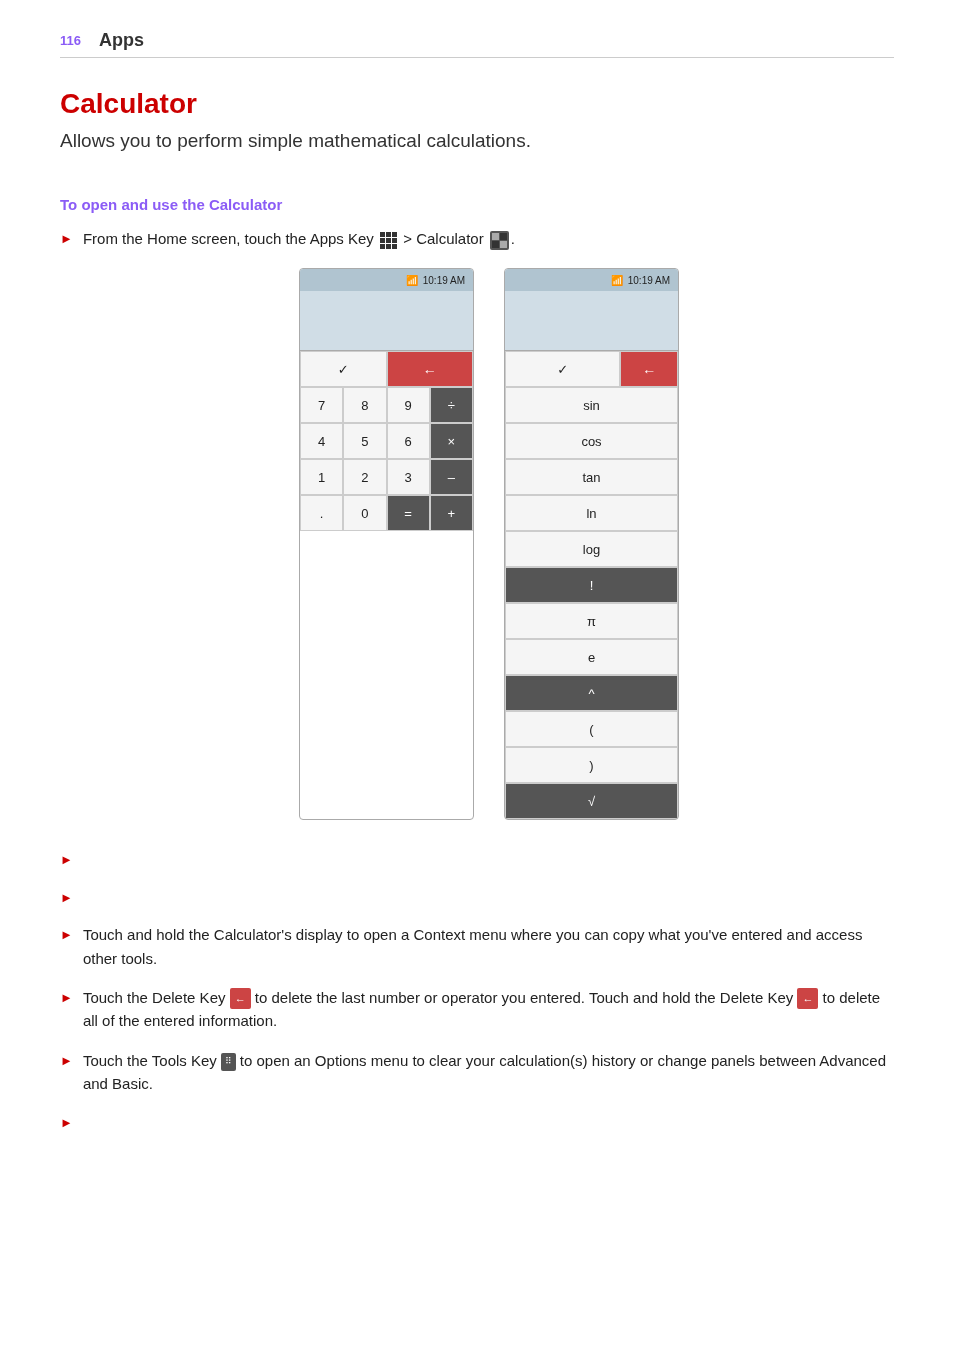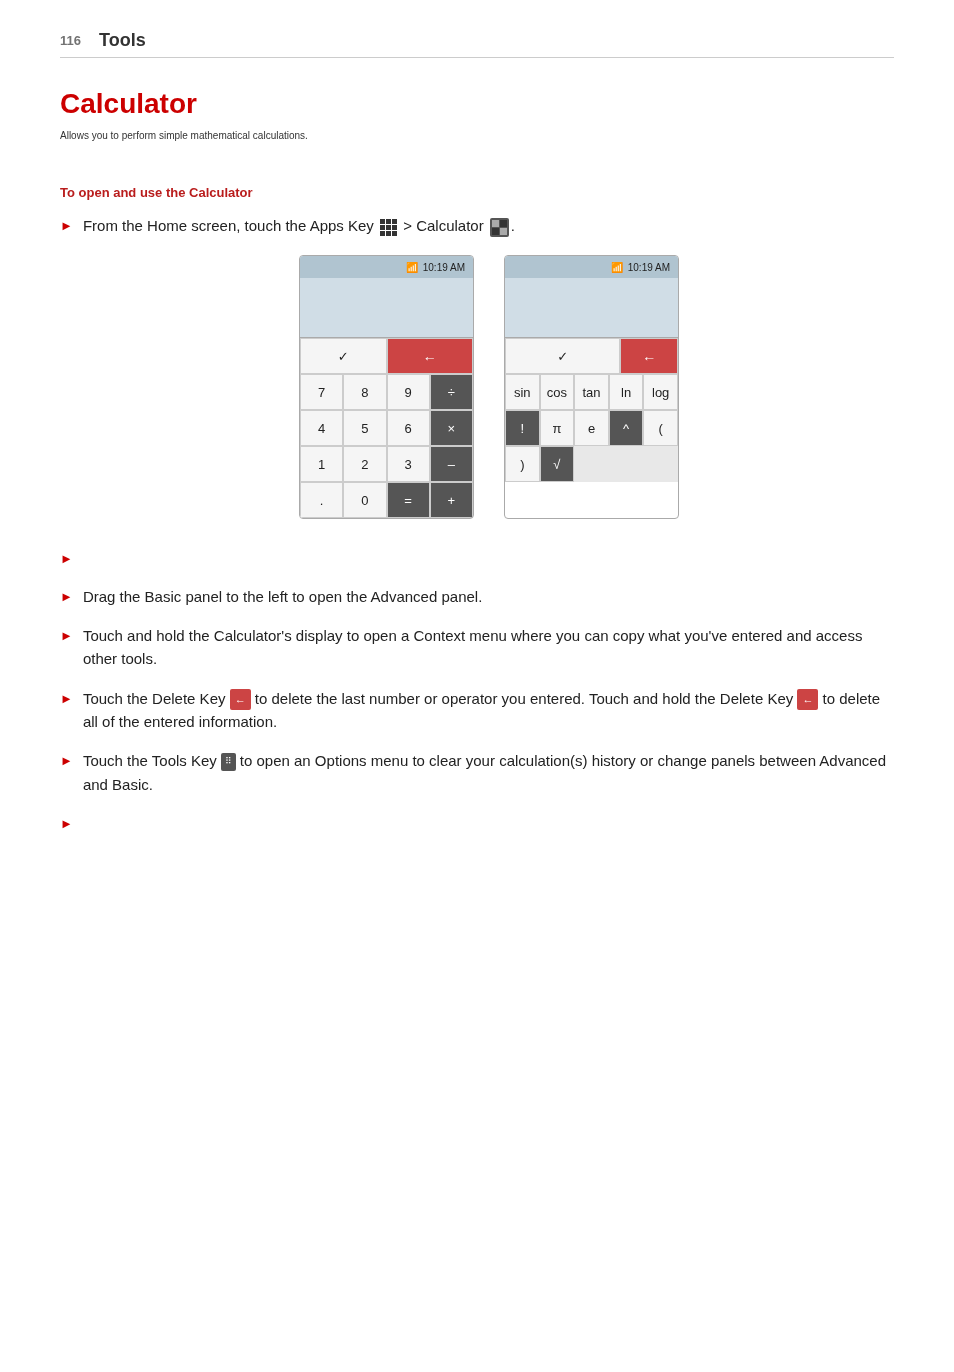--- a/index.html
+++ b/index.html
@@ -20,48 +20,48 @@
     .header-bar {
       display: flex;
       align-items: center;
       border-bottom: 1px solid #ccc;
       padding-bottom: 6px;
       margin-bottom: 30px;
     }
 
     .page-number {
       font-size: 13px;
-      color: #737373;
+      color: #8b5cf6;
       margin-right: 18px;
       font-weight: bold;
     }
 
     .header-title {
       font-size: 18px;
       font-weight: bold;
       color: #333;
     }
 
     .section-title {
       font-size: 28px;
       font-weight: bold;
       color: #cc0000;
       margin-bottom: 10px;
     }
 
     .section-subtitle {
-      font-size: 10px;
+      font-size: 19px;
       color: #333;
       margin-bottom: 24px;
     }
 
     .subsection-title {
-      font-size: 13px;
+      font-size: 15px;
       font-weight: bold;
-      color: #b91c1c;
+      color: #8b5cf6;
       margin-bottom: 14px;
       margin-top: 44px;
     }
 
     .bullet-item {
       display: flex;
       align-items: flex-start;
       margin-bottom: 16px;
       line-height: 1.5;
     }
@@ -120,21 +120,21 @@
     .calc-grid {
       display: grid;
       background: #e8e8e8;
     }
 
     .calc-grid.basic {
       grid-template-columns: repeat(4, 1fr);
     }
 
     .calc-grid.advanced {
-      grid-template-columns: repeat(5, 1fr);
+      grid-template-columns: repeat(1, 1fr);
     }
 
     .calc-btn {
       border: 1px solid #ccc;
       background: #f5f5f5;
       display: flex;
       align-items: center;
       justify-content: center;
       height: 36px;
       font-size: 13px;
@@ -227,21 +227,21 @@
       background: #333;
     }
   </style>
 </head>
 <body>
 
 <div class="page">
 
   <div class="header-bar">
     <span class="page-number">116</span>
-    <span class="header-title">Tools</span>
+    <span class="header-title">Apps</span>
   </div>
 
   <h1 class="section-title">Calculator</h1>
 
   <p class="section-subtitle">Allows you to perform simple mathematical calculations.</p>
 
   <p class="subsection-title">To open and use the Calculator</p>
 
   <div class="bullet-item">
     <span class="bullet-arrow">►</span>
@@ -337,21 +337,20 @@
     </div>
 
   </div>
 
   <div class="bullet-item">
     <span class="bullet-arrow">►</span>
   </div>
 
   <div class="bullet-item">
     <span class="bullet-arrow">►</span>
-    <span class="bullet-text">Drag the Basic panel to the left to open the Advanced panel.</span>
   </div>
 
   <div class="bullet-item">
     <span class="bullet-arrow">►</span>
     <span class="bullet-text">Touch and hold the Calculator's display to open a Context menu where you can copy what you've entered and access other tools.</span>
   </div>
 
   <div class="bullet-item">
     <span class="bullet-arrow">►</span>
     <span class="bullet-text">

